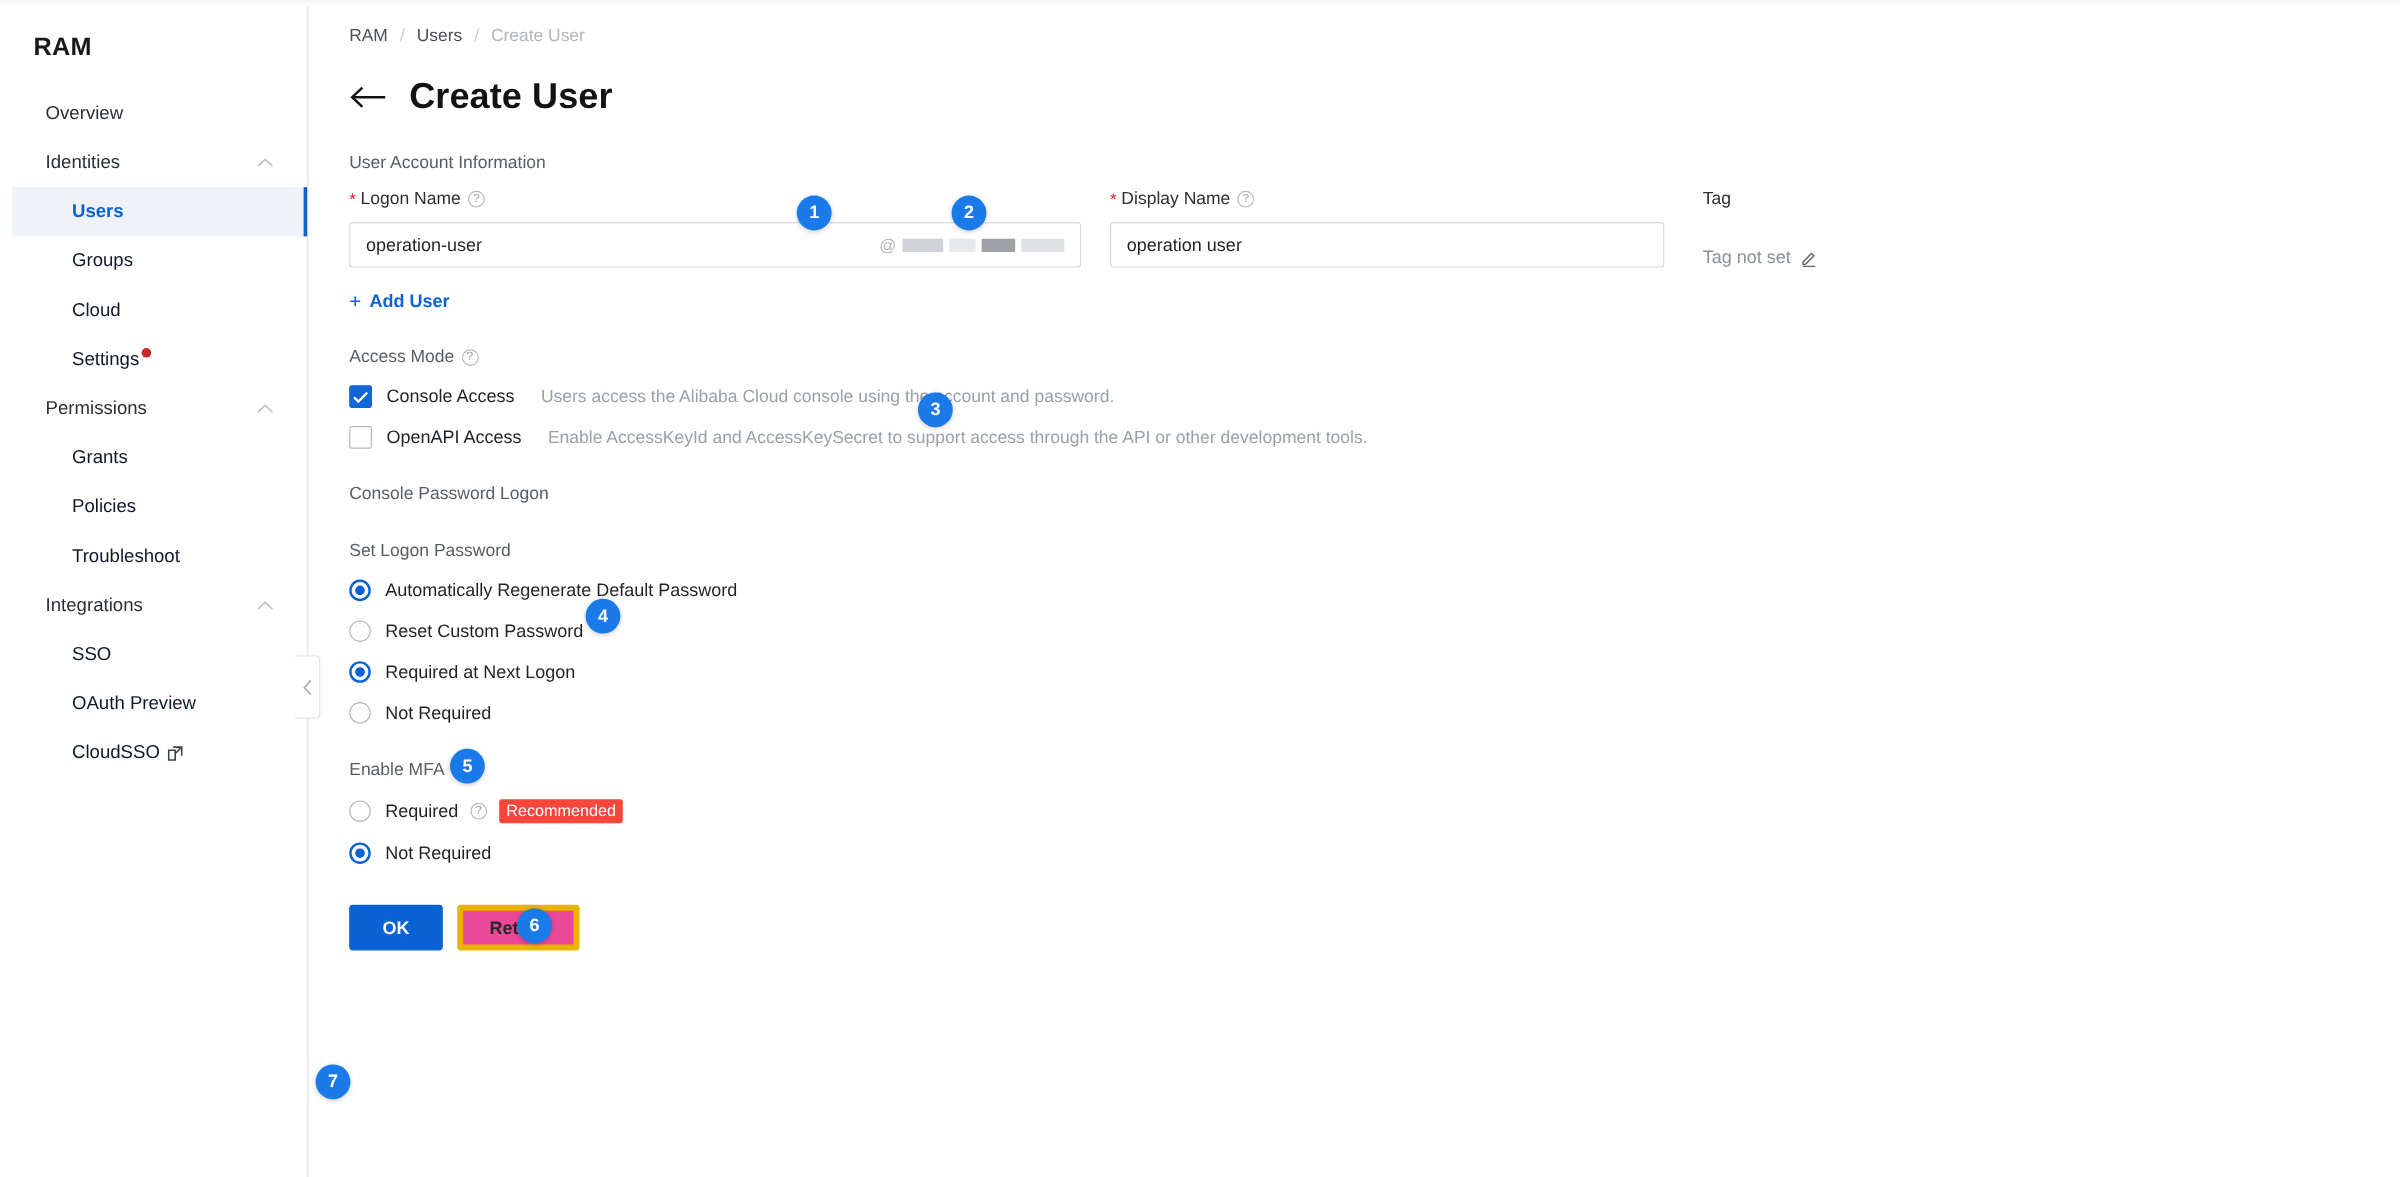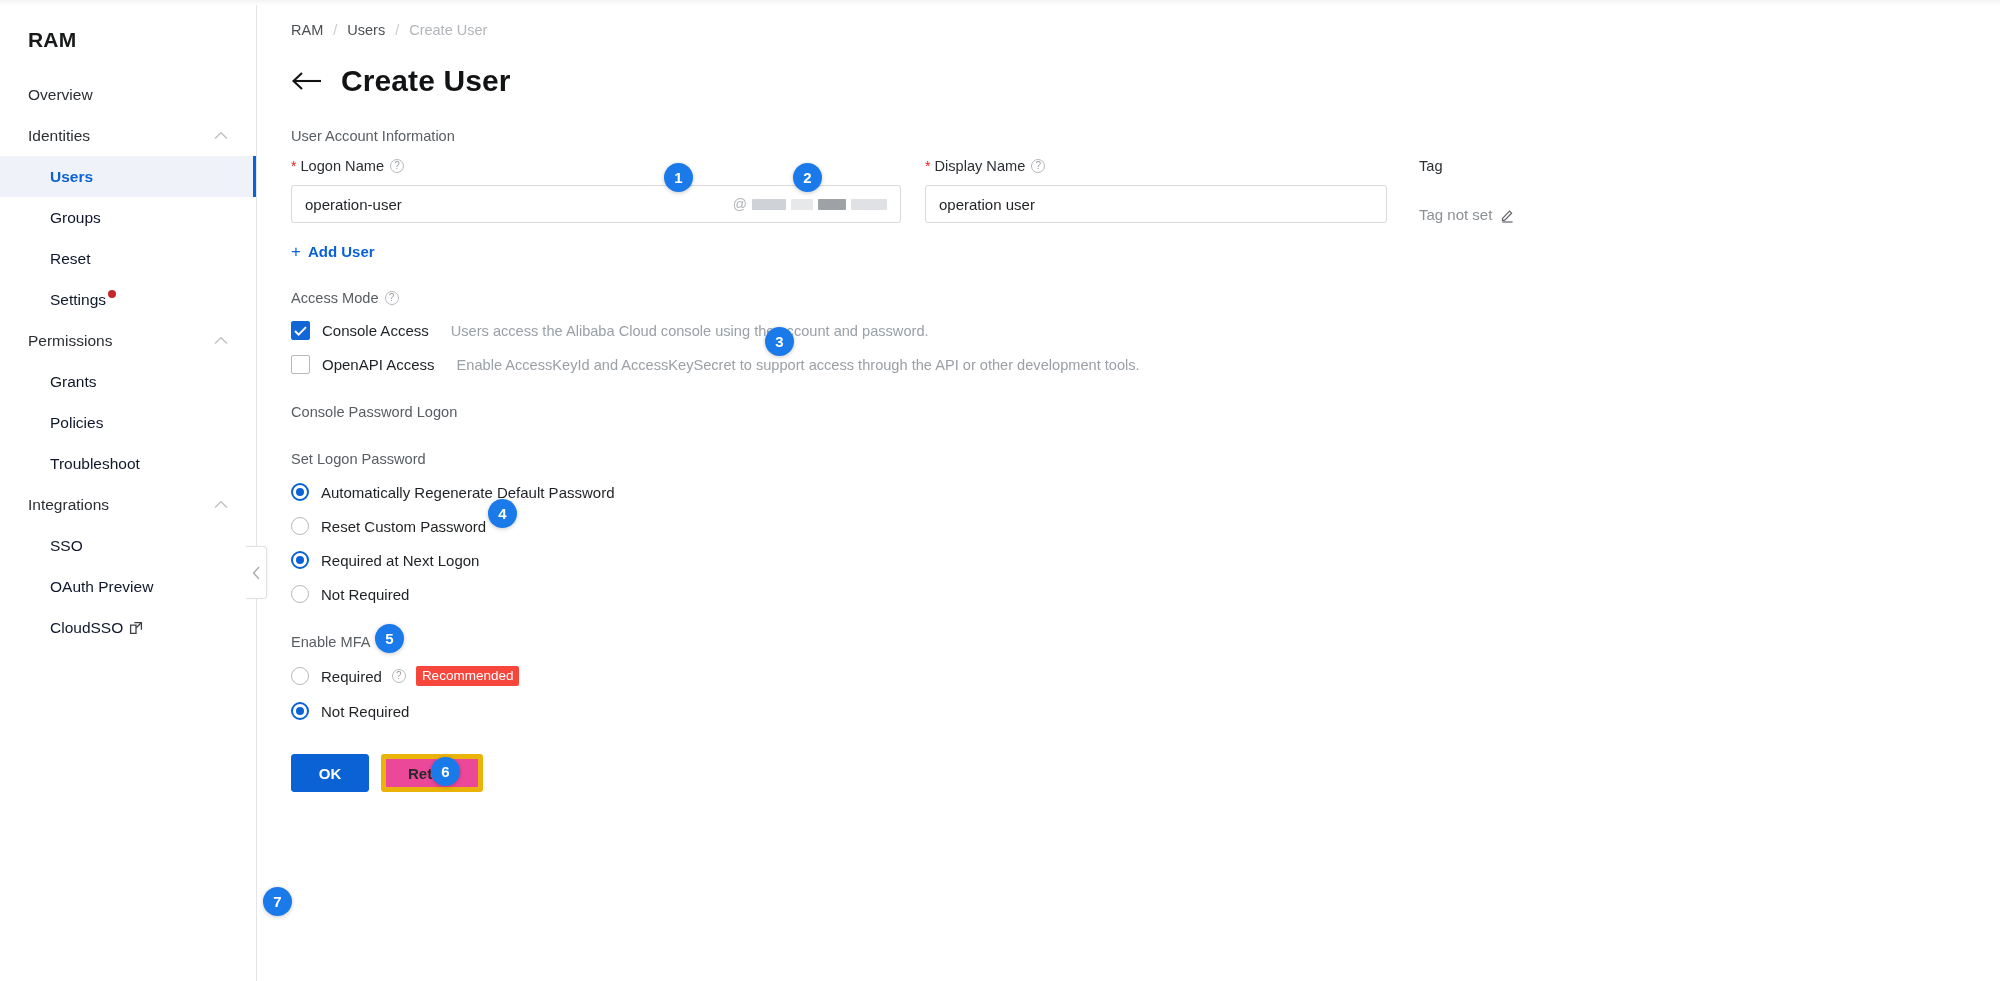--- a/index.html
+++ b/index.html
@@ -26,21 +26,21 @@
     background: #ffffff;
     border-right: 1px solid #e3e4e6;
     flex: 0 0 257px;
     position: relative;
     padding-top: 0;
   }
   .sidebar-title {
     font-size: 21px; font-weight: bold; color: #18191a;
     padding: 28px 0 0 28px; letter-spacing: .2px;
   }
-  .nav { margin-top: 22px; }
+  .nav { margin-top: 22px; margin-left: 10px; }
   .nav-group {
     display:flex; align-items:center; justify-content:space-between;
     height: 41px; padding: 0 28px 0 28px;
     font-size: 15.5px; color: #2b2f33; cursor: pointer;
   }
   .nav-top { font-size: 15.5px; color:#2b2f33; }
   .chev {
     width: 14px; height: 9px; position: relative; opacity:.55;
   }
   .chev svg { display:block; }
@@ -224,21 +224,21 @@
 
       <div class="nav-item active">
         <span>Users</span>
       </div>
 
       <div class="nav-item">
         <span>Groups</span>
       </div>
 
       <div class="nav-item">
-        <span>Reset</span>
+        <span>Cloud</span>
       </div>
 
       <div class="nav-item">
         <span>Settings</span>
         <span class="reddot"></span>
       </div>
 
       <div class="nav-group">
         <span class="nav-top">Permissions</span>
         <span class="chev">

